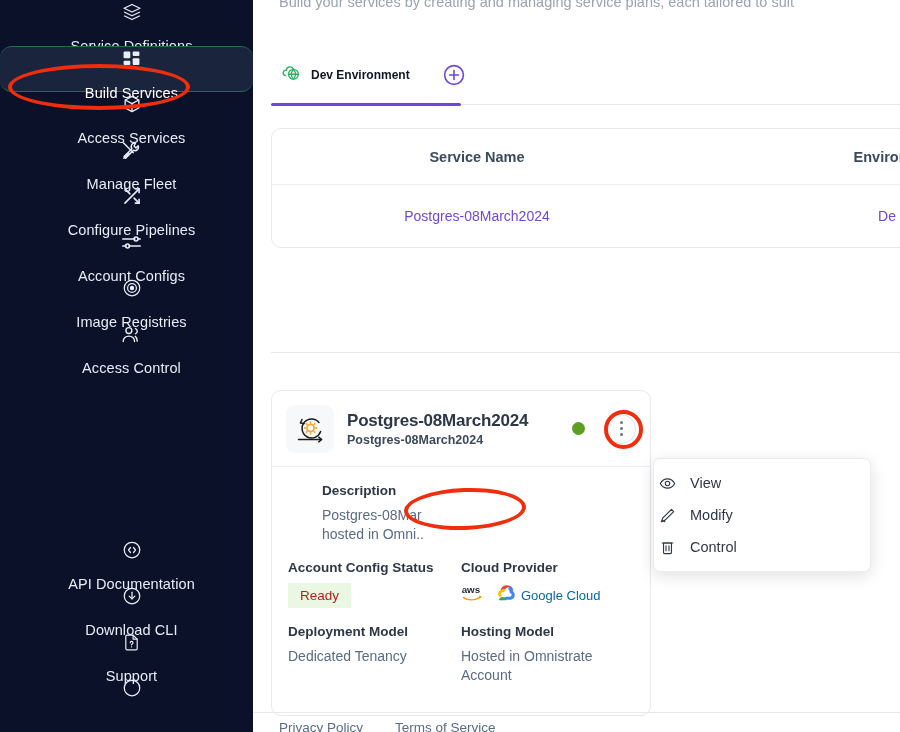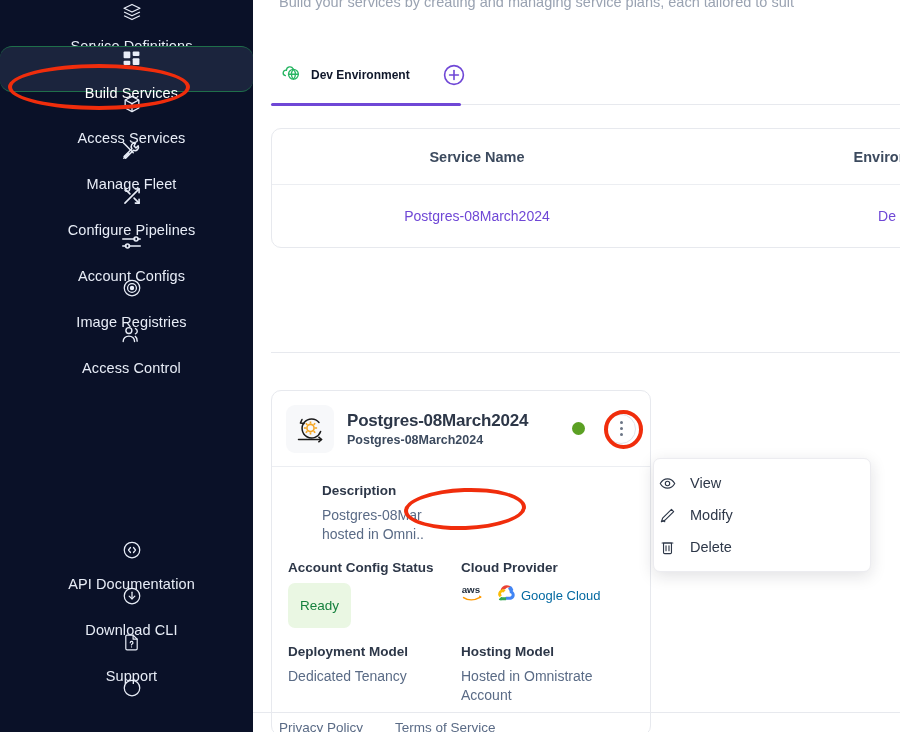--- a/index.html
+++ b/index.html
@@ -213,23 +213,23 @@
   .plan-body { padding: 16px 16px 14px 16px; }
   .fld-label {
     font-size: 13.5px; font-weight: bold; color: #2d3748; margin-bottom: 8px;
   }
   .fld-value { font-size: 14px; color: #5a6b86; line-height: 19px; }
   .desc-block { margin-bottom: 16px; margin-left: 34px; }
   .grid2 { display: flex; gap: 0; margin-bottom: 16px; }
   .grid2 > div { width: 182px; }
   .badge-ready {
     display: inline-block;
-    background: #eaf7e3; color: #15803d;
+    background: #eaf7e3; color: #b91c1c;
     font-size: 13.5px;
-    padding: 15px 12px; border-radius: 7px;
+    padding: 5px 12px; border-radius: 0;
   }
   .cloud-row { display: flex; align-items: center; gap: 3px; margin-top: 2px; }
   .gc-text { font-size: 13px; color: #0369a1; }
 
   
   .dropdown {
     position: absolute;
     top: 458px; left: 400px;
     width: 218px;
     background: #fff;
@@ -564,21 +564,21 @@
         <span>Modify</span>
       </div>
       <div class="menu-item">
         <span class="mi">
           <svg width="17" height="17" viewBox="0 0 24 24" fill="none" stroke="currentColor" stroke-width="1.6" stroke-linecap="round" stroke-linejoin="round">
               <path d="M4.4 5.6h15.2"></path>
               <path d="M6.4 5.6h11.2v13.4a1.6 1.6 0 0 1-1.6 1.6H8a1.6 1.6 0 0 1-1.6-1.6z"></path>
               <path d="M9.9 9.6v7M14.1 9.6v7"></path>
             </svg>
         </span>
-        <span>Delete</span>
+        <span>Control</span>
       </div>
     </div>
 
     <div class="footer-rule"></div>
     <div class="footer">
       <a>Privacy Policy</a>
       <a>Terms of Service</a>
     </div>
   </main>
 

